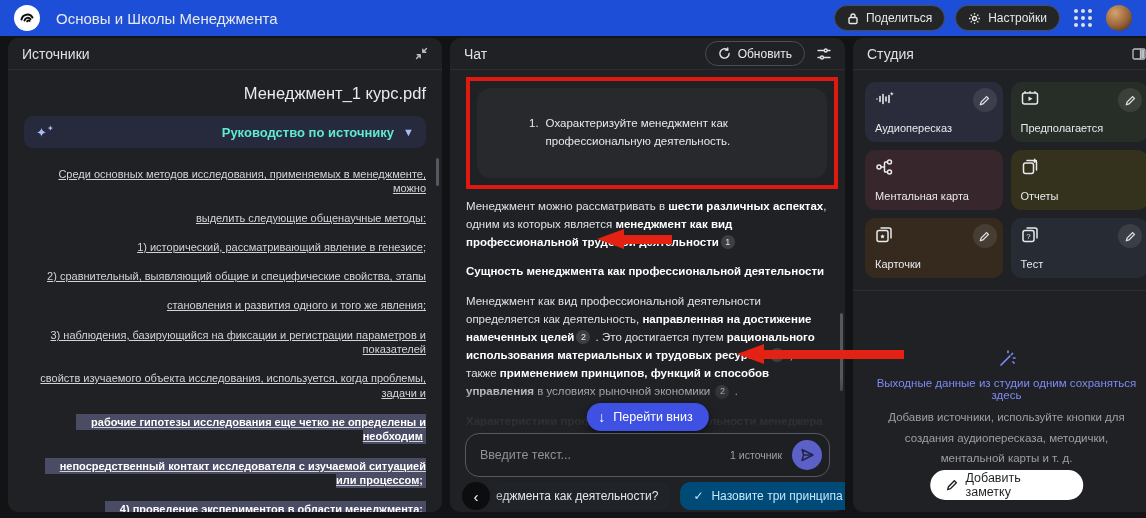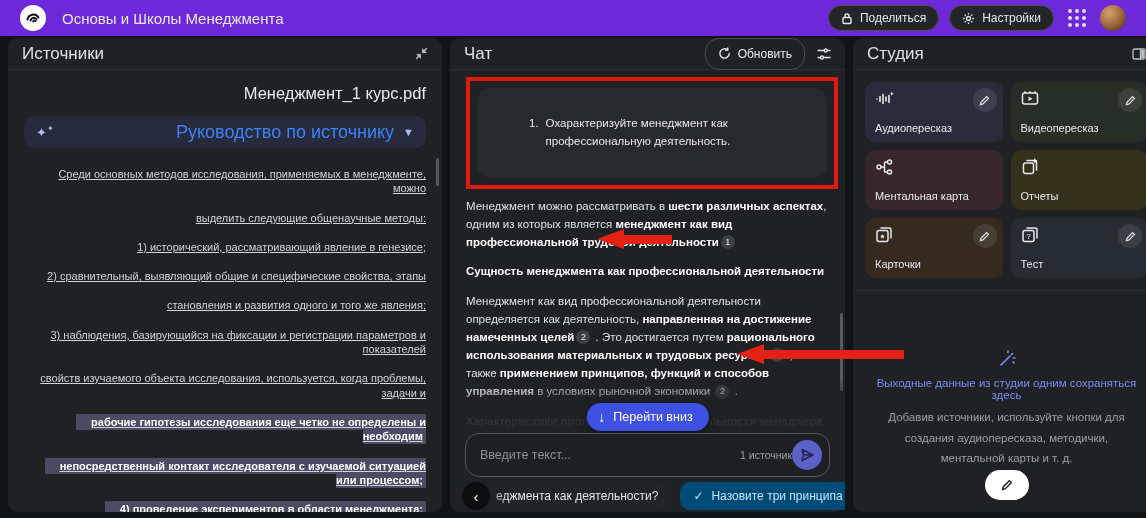--- a/index.html
+++ b/index.html
@@ -6,51 +6,51 @@
   html,body { width:1146px; height:518px; }
   body {
     position:relative; overflow:hidden;
     background:#121314;
     font-family:"Liberation Sans","DejaVu Sans",sans-serif;
     color:#e3e5e8;
   }
   svg { display:block; }
 
   
-  .topbar { position:absolute; left:0; top:0; right:0; height:36px; background:#6d28d9;
-    display:flex; align-items:center; padding:0 20px; }
+  .topbar { position:absolute; left:0; top:0; right:0; height:36px; background:#1d4ed8;
+    display:flex; align-items:center; padding:0 14px; }
   .logo { width:26px; height:26px; border-radius:50%; background:#fff; display:flex; align-items:center; justify-content:center; }
   .nb-title { margin-left:16px; font-size:15px; font-weight:500; color:#e8eaed; }
   .topbar-right { margin-left:auto; display:flex; align-items:center; gap:10px; }
   .tb-btn { height:26px; border:1px solid #4a4d51; background:#232527; border-radius:14px;
     display:flex; align-items:center; gap:7px; padding:0 12px; font-size:12px; color:#e6e8ea; cursor:pointer; }
   .grid-icon { display:grid; grid-template-columns:repeat(3,4px); grid-gap:3px; padding:4px; cursor:pointer; }
   .grid-icon i { width:4px; height:4px; border-radius:50%; background:#dfe1e4; }
   .avatar { width:26px; height:26px; border-radius:50%;
     background:radial-gradient(circle at 35% 30%, #d3a36b, #97623a 55%, #412c18 95%); }
 
   
   .panel { position:absolute; top:38px; height:474px; background:#1f2124; border-radius:10px; }
   .panel-head { height:32px; display:flex; align-items:center; justify-content:space-between;
     padding:0 14px; border-bottom:1px solid #2b2d31; }
-  .panel-title { font-size:17px; color:#dfe1e5; }
+  .panel-title { font-size:14px; color:#dfe1e5; }
   .head-ico { color:#bdc1c6; cursor:pointer; display:flex; }
 
   .sources-panel { left:8px; width:434px; }
   .chat-panel   { left:450px; width:395px; }
   .studio-panel { left:853px; width:307px; }
   .panel-body { position:relative; height:442px; overflow:hidden; }
 
   
   .src-body { padding:14px 16px 0;text-align:right; }
   .doc-title { font-size:16.5px; color:#e8eaed; }
   .guide-pill { margin-top:13px; height:32px; background:#272a3c; border-radius:9px;
     display:flex; align-items:center; gap:9px; padding:0 12px; cursor:pointer; }
   .guide-pill .spark { color:#aeb9f7; font-size:13px; }
-  .guide-label { flex:1; font-size:18px; font-weight:400; color:#3b82f6; }
+  .guide-label { flex:1; font-size:13px; font-weight:700; color:#5eead4; }
   .guide-chev { color:#aeb9f7; font-size:11px; }
   .src-lines { margin-top:19px; }
   .src-line { font-size:11px; color:#d2d4d7; margin-bottom:15px; line-height:1.3;text-decoration:underline; }
   .src-line .hl { background:#4a4c63; color:#ffffff; font-weight:bold; padding:2px 3px 2px 15px; }
   .v-thumb { position:absolute; width:3px; border-radius:2px; background:#55585d; }
 
   
   .chat-flow { padding:127px 18px 0 16px; }
   .chat-p, .chat-h { font-size:11.5px; line-height:1.58; margin-bottom:11px; width:366px; color:#dfe2e6; }
   .chat-p b { color:#ffffff; }
@@ -70,21 +70,21 @@
     background:linear-gradient(180deg, rgba(31,33,36,0) 0%, rgba(31,33,36,.92) 30%, #1f2124 48%);
     border-radius:0 0 10px 10px; }
   .scroll-down { position:absolute; z-index:30; left:50%; transform:translateX(-50%); top:333px;
     height:28px; background:#3f51e3; border-radius:16px; display:flex; align-items:center; gap:8px;
     padding:0 16px 0 12px; font-size:12.5px; color:#fff; cursor:pointer; box-shadow:0 3px 8px rgba(0,0,0,.55); }
   .scroll-down .dn { font-size:14px; }
   .chat-inputbox { position:absolute; z-index:30; left:15px; right:15px; top:363px; height:44px;
     background:#1d1f22; border:1px solid #56595f; border-radius:14px;
     display:flex; align-items:center; padding:0 7px 0 14px; }
   .chat-input-ph { flex:1; font-size:12.5px; color:#8f9398; }
-  .src-count { font-size:10.5px; color:#9aa0a6; white-space:nowrap; }
+  .src-count { font-size:10.5px; color:#9aa0a6; margin-right:10px; white-space:nowrap; }
   .send-btn { width:30px; height:30px; border-radius:50%; background:#5c61c9; display:flex;
     align-items:center; justify-content:center; cursor:pointer; }
   .chips-row { position:absolute; z-index:30; left:12px; right:12px; top:412px; height:28px;
     display:flex; align-items:center; }
   .back-btn { position:relative; z-index:3; width:28px; height:28px; border-radius:50%; background:#0c0d0e;
     color:#fff; font-size:15px; display:flex; align-items:center; justify-content:center; cursor:pointer; flex:none; }
   .chip { height:28px; border-radius:10px; display:flex; align-items:center; gap:8px; padding:0 13px;
     font-size:12px; white-space:nowrap; cursor:pointer; }
   .chip.dark { position:relative; z-index:1; margin-left:-16px; padding-left:22px;
     background:#202327; color:#e4e6e9; overflow:hidden; }
@@ -196,21 +196,21 @@
         </div>
     </div>
     <div class="v-thumb" style="right:3px; top:88px; height:28px;"></div>
   </div>
 </div>
 
 <div class="panel chat-panel">
   <div class="panel-head">
     <span class="panel-title">Чат</span>
     <span style="display:flex; align-items:center; gap:12px;">
-      <span class="tb-btn" style="height:32px; background:transparent;">
+      <span class="tb-btn" style="height:25px; background:transparent;">
         <span>
           <svg width="13" height="13" viewBox="0 0 14 14" fill="none" stroke="#e6e8ea" stroke-width="1.5" stroke-linecap="round">
             <path d="M12 7a5 5 0 1 1-1.7-3.8"></path>
               <path d="M10.5 1v2.4H8.1"></path>
           </svg>
         </span>
         <span>Обновить</span>
       </span>
       <span class="head-ico">
         <svg width="14" height="12" viewBox="0 0 14 12" fill="none" stroke="#dfe1e5" stroke-width="1.4" stroke-linecap="round">
@@ -311,21 +311,21 @@
                 <rect x="1.5" y="3" width="15" height="11" rx="2"></rect>
                 <path d="M4 3V1.2M9 3V1.2M14 3V1.2"></path>
                 <path d="M7.5 6.5l4 2.3-4 2.3z" fill="currentColor" stroke="none"></path>
               </svg>
             </span>
             <span class="edit">
               <svg width="11" height="11" viewBox="0 0 12 12" fill="none" stroke="currentColor" stroke-width="1.3">
                 <path d="M1.5 10.5l.8-2.8 6-6 2 2-6 6-2.8.8z"></path>
               </svg>
             </span>
-            <span class="clabel">Видеопересказ</span>
+            <span class="clabel">Предполагается</span>
           </div>
           <div class="card" style="background: rgb(55, 38, 44);">
             <span class="cico">
               <svg width="19" height="18" viewBox="0 0 19 18" fill="none" stroke="currentColor" stroke-width="1.5">
                 <circle cx="4" cy="9" r="2"></circle>
                 <circle cx="14.5" cy="4" r="2"></circle>
                 <circle cx="14.5" cy="14" r="2"></circle>
                 <path d="M6 9h3.5M9.5 9V4.8c0-.5.3-.8.8-.8h2.2M9.5 9v4.2c0 .5.3.8.8.8h2.2"></path>
               </svg>
             </span>
@@ -380,20 +380,21 @@
               <path d="M14.5 5.5l1-1M16.5 9h1.4M11 3.5V2M16 13l1 1"></path>
           </svg>
         </span>
         <div class="empty-title">Выходные данные из студии одним сохраняться здесь</div>
         <div class="empty-body">Добавив источники, используйте кнопки для создания аудиопересказа, методички, ментальной карты и т. д.</div>
       </div>
       <div class="add-note">
         <svg width="12" height="12" viewBox="0 0 12 12" fill="none" stroke="#1f2124" stroke-width="1.4">
           <path d="M1.5 10.5l.8-2.8 6-6 2 2-6 6-2.8.8z"></path>
         </svg>
+        <span>Добавить заметку</span>
       </div>
     </div>
   </div>
 </div>
 
 <div class="arrow arrow1">
     <span class="head"></span>
     <span class="shaft"></span>
   </div>
 <div class="arrow arrow2">

